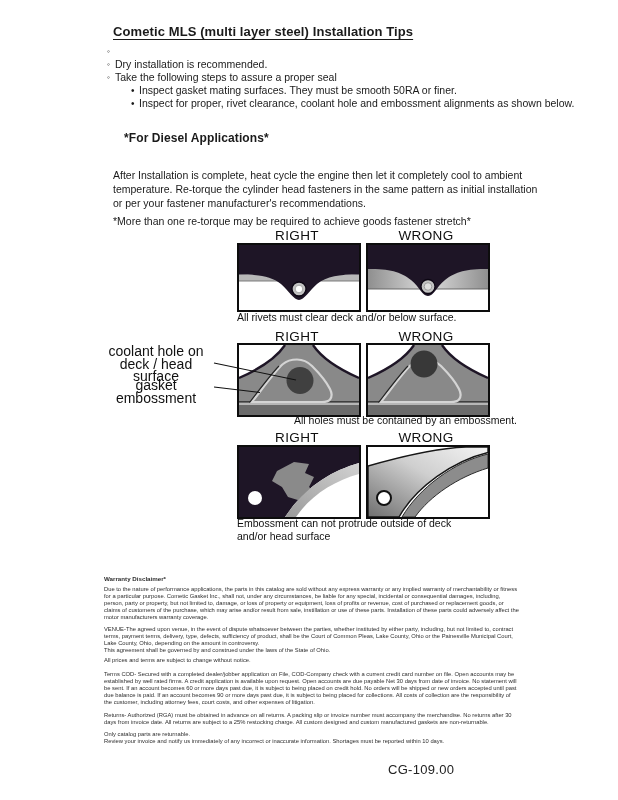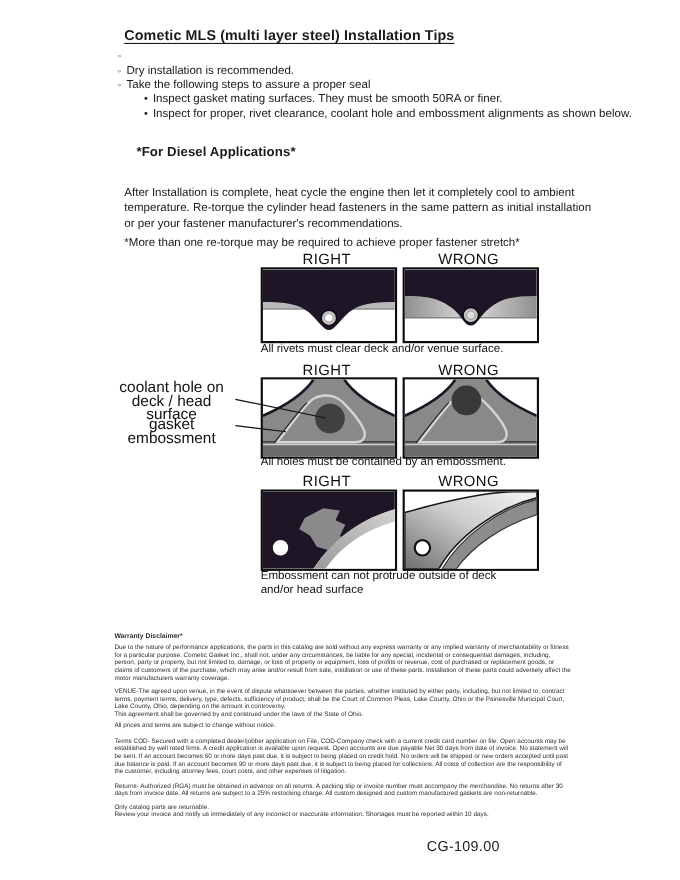--- a/index.html
+++ b/index.html
@@ -51,21 +51,21 @@
     <div class="bullet-row sub">
       <span class="marker">•</span>
       <span>Inspect for proper, rivet clearance, coolant hole and embossment alignments as shown below.</span>
     </div>
   </div>
 
   <div class="abs h2" style="left:113px;top:131px;margin-left:11px;">*For Diesel Applications*</div>
   <div class="abs body-text pre" style="left:113px;top:168px;width:480px;">After Installation is complete, heat cycle the engine then let it completely cool to ambient
 temperature. Re-torque the cylinder head fasteners in the same pattern as initial installation
 or per your fastener manufacturer's recommendations.</div>
-  <div class="abs body-text" style="left:113px;top:214px;width:480px;">*More than one re-torque may be required to achieve proper fastener stretch*</div>
+  <div class="abs body-text" style="left:113px;top:214px;width:480px;">*More than one re-torque may be required to achieve goods fastener stretch*</div>
 
   <div class="abs fig-head" style="left:237px;top:228px;">RIGHT</div>
   <div class="abs fig-head" style="left:366px;top:228px;">WRONG</div>
 
   <div class="abs fig-box" style="left:237px;top:243px;">
     <svg viewBox="0 0 120 65">
       <rect width="120" height="65" fill="#ffffff"></rect>
       <polygon points="0,29 50,32 50,36 0,36" fill="#b8b8b8"></polygon>
       <polygon points="120,29 70,32 70,36 120,36" fill="#b8b8b8"></polygon>
       <line x1="0" y1="36" x2="120" y2="36" stroke="#6f6f6f" stroke-width="0.9"></line>
@@ -87,21 +87,21 @@
       <rect width="120" height="65" fill="#ffffff"></rect>
       <rect x="0" y="23.5" width="120" height="20.5" fill="url(#f1w-g)"></rect>
       <rect x="0" y="44" width="120" height="21" fill="#ffffff"></rect>
       <line x1="0" y1="44" x2="120" y2="44" stroke="#5f5f5f" stroke-width="0.9"></line>
       <path d="M0,0 H120 V24 C98,24 88,26.5 77,35 C68,42 66,51 60,51 C54,51 52,42 43,35 C32,26.5 22,24 0,24 Z" fill="var(--ink)"></path>
       <circle cx="60" cy="41.5" r="7" fill="#c3c3c3" stroke="#0c0613" stroke-width="1.3"></circle>
       <circle cx="60" cy="41.5" r="3.8" fill="#dedede" stroke="#8f8f8f" stroke-width="0.8"></circle>
     </svg>
   </div>
 
-  <div class="abs caption" style="left:237px;top:311px;width:280px;">All rivets must clear deck and/or venue surface.</div>
+  <div class="abs caption" style="left:237px;top:311px;width:280px;">All rivets must clear deck and/or below surface.</div>
 
   <div class="abs fig-head" style="left:237px;top:329px;">RIGHT</div>
   <div class="abs fig-head" style="left:366px;top:329px;">WRONG</div>
 
   <div class="abs ann pre" style="left:100px;top:345px;width:112px;">coolant hole on
 deck / head surface</div>
   <div class="abs ann" style="left:100px;top:379px;width:112px;">gasket embossment</div>
 
   <div class="abs fig-box" style="left:237px;top:343px;height:70px;">
     <svg viewBox="0 0 120 70">
@@ -128,21 +128,21 @@
       <path d="M0,0 H46 Q34,18 0,33 Z" fill="#ffffff"></path>
       <path d="M120,0 H74 Q86,18 120,33 Z" fill="#ffffff"></path>
       <path d="M13,57 C30,35 38,24 44,19 C48,15.5 52,14.5 58,14.5 C64,14.5 68,16 73,21 C80,28 88,38 91,44 C93,48 93,52 91,54.5 C89.5,56.5 87,57 83,57 Z" fill="none" stroke="var(--emboss)" stroke-width="2.2"></path>
       <path d="M10.5,57.5 C24,40 33,28 40,21" fill="none" stroke="#242424" stroke-width="1.1"></path>
       <circle cx="56" cy="19" r="13.5" fill="#383838"></circle>
       <path d="M46,0 Q34,18 0,33" fill="none" stroke="var(--ink)" stroke-width="2.4"></path>
       <path d="M74,0 Q86,18 120,33" fill="none" stroke="var(--ink)" stroke-width="2.4"></path>
     </svg>
   </div>
 
-  <div class="abs caption" style="left:237px;top:414px;width:280px;">All holes must be contained by an embossment.</div>
+  <div class="abs caption" style="left:237px;top:414px;width:280px;text-align:right;">All holes must be contained by an embossment.</div>
 
   <div class="abs fig-head" style="left:237px;top:430px;">RIGHT</div>
   <div class="abs fig-head" style="left:366px;top:430px;">WRONG</div>
 
   <div class="abs fig-box" style="left:237px;top:445px;height:70px;">
     <svg viewBox="0 0 120 70">
       <defs>
         <linearGradient id="f3r-g" x1="0" y1="1" x2="1" y2="0">
           <stop offset="0" stop-color="#9a9a9a"></stop>
             <stop offset="1" stop-color="#d2d2d2"></stop>

